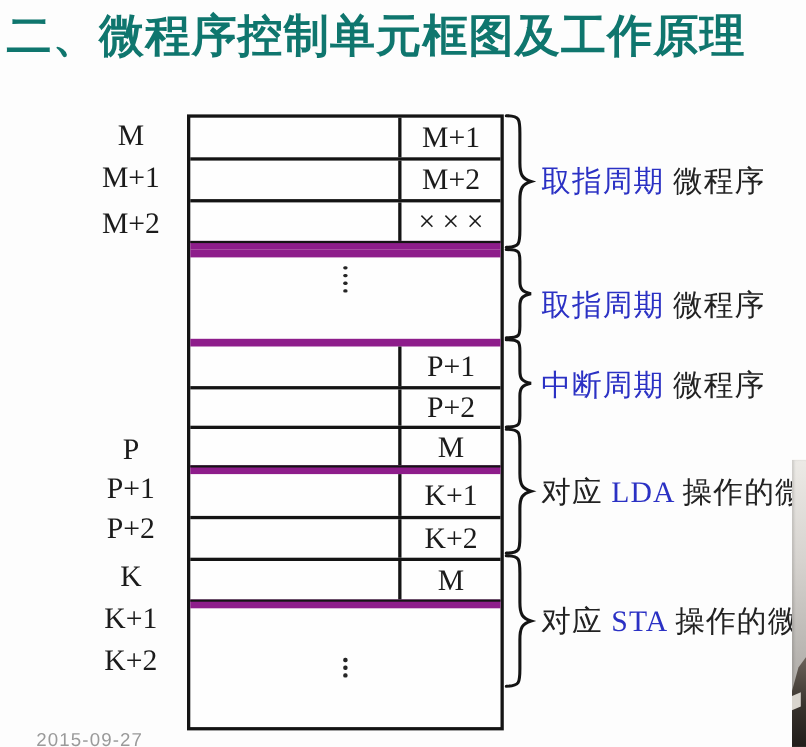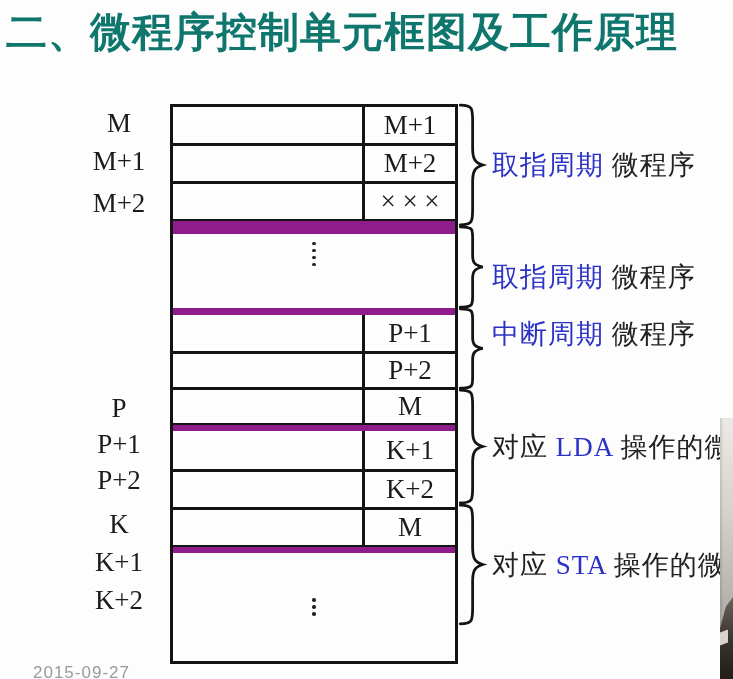--- a/index.html
+++ b/index.html
@@ -199,21 +199,21 @@
   </svg>
 <svg class="abs brace" style="top:389px;height:115px" viewBox="0 0 24 100" preserveAspectRatio="none">
     <path d="M2,1 C13,1 13,4 13,14 L13,36 C13,45 15,48 22,50 C15,52 13,55 13,64 L13,86 C13,96 13,99 2,99" vector-effect="non-scaling-stroke"></path>
   </svg>
 <svg class="abs brace" style="top:504px;height:121px" viewBox="0 0 24 100" preserveAspectRatio="none">
     <path d="M2,1 C13,1 13,4 13,14 L13,36 C13,45 15,48 22,50 C15,52 13,55 13,64 L13,86 C13,96 13,99 2,99" vector-effect="non-scaling-stroke"></path>
   </svg>
 
 <div class="abs annot" style="top:146px"><span></span><span class="hl">取指周期</span><span> 微程序</span></div>
 <div class="abs annot" style="top:258px"><span></span><span class="hl">取指周期</span><span> 微程序</span></div>
-<div class="abs annot" style="top:315px"><span></span><span class="hl">中断周期</span><span> 微程序</span></div>
+<div class="abs annot" style="top:331px"><span></span><span class="hl">中断周期</span><span> 微程序</span></div>
 <div class="abs annot" style="top:428px"><span>对应 </span><span class="hl">LDA</span><span> 操作的微程序</span></div>
 <div class="abs annot" style="top:546px"><span>对应 </span><span class="hl">STA</span><span> 操作的微程序</span></div>
 
 <div class="abs slide-date">2015-09-27</div>
 
 <div class="abs cam-strip">
   <div class="cam-person">
     <div class="cam-highlight"></div>
   </div>
 </div>

